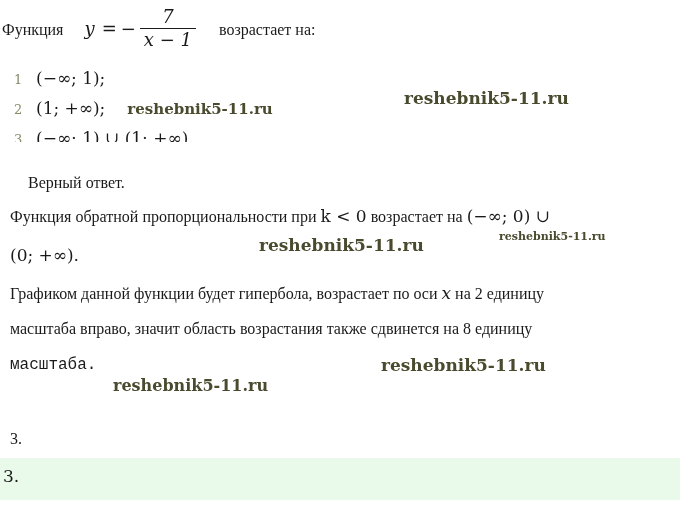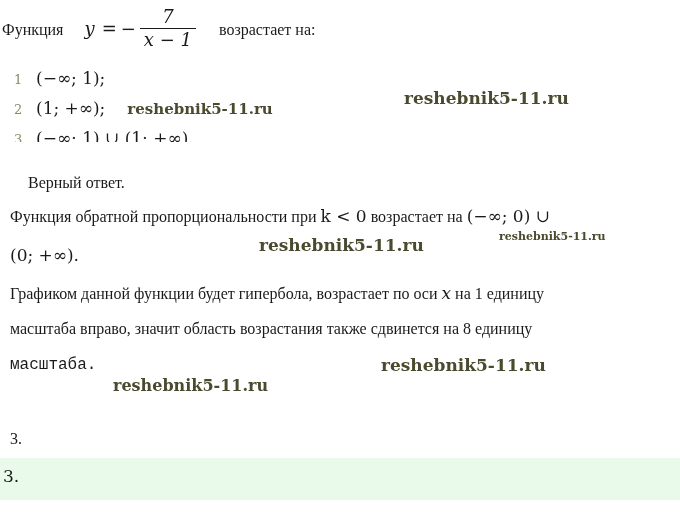--- a/index.html
+++ b/index.html
@@ -241,21 +241,21 @@
     <span class="mathup">(−∞; 0) ∪</span>
   </div>
 
   <div class="para p2 txt">
     <span class="mathup">(0; +∞).</span>
   </div>
 
   <div class="para p3 txt">
     <span>Графиком данной функции будет гипербола, возрастает по оси</span>
     <span class="math">x</span>
-    <span>на 1 единицу</span>
+    <span>на 2 единицу</span>
   </div>
 
   <div class="para p4 txt">масштаба вправо, значит область возрастания также сдвинется на 8 единицу</div>
 
   <div class="para p5 txt">масштаба.</div>
 
 
   <div class="para p7 txt">3.</div>
 
   <div class="answer-box">

